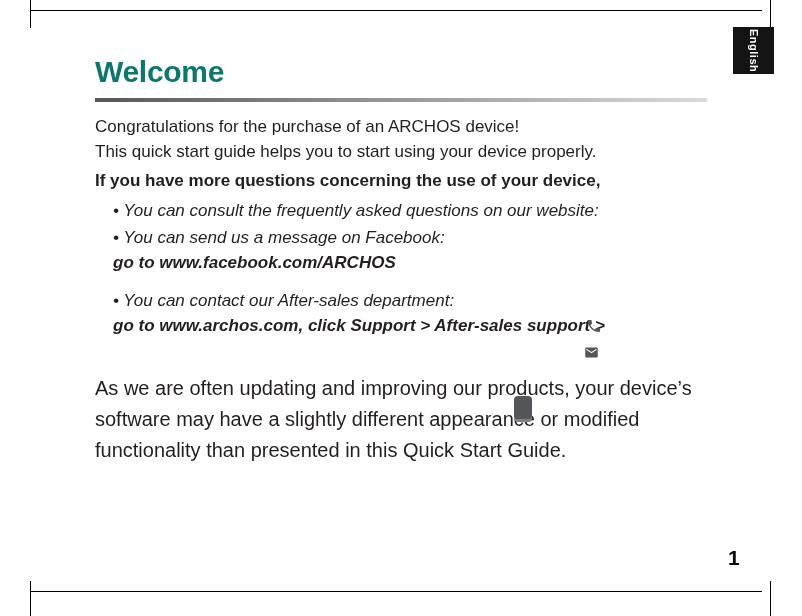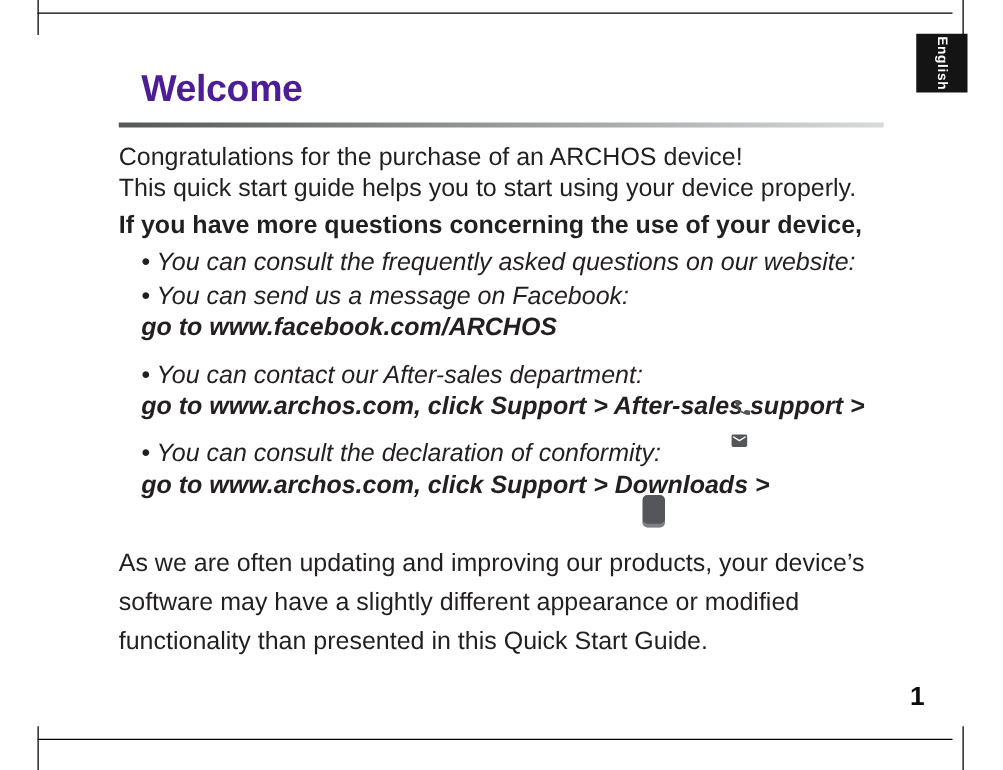--- a/index.html
+++ b/index.html
@@ -29,24 +29,24 @@
     width: 41px; height: 47px;
     background: #141414;
     color: #ffffff;
     display: flex; align-items: center; justify-content: center;
     writing-mode: vertical-rl;
     font-size: 11px; font-weight: bold; letter-spacing: 0.5px;
   }
 
   .content { position: absolute; left: 95px; top: 55px; width: 612px; }
 
-  .title { font-size: 30px; font-weight: bold; color: #4c1d95; letter-spacing: -0.3px; margin-left: 18px; }
+  .title { font-size: 30px; font-weight: bold; color: #0f766e; letter-spacing: -0.3px; }
   .rule  { height: 4px; margin-top: 9px; background: linear-gradient(to right, #56575a, #d9dadb); }
 
-  .body-text { font-size: 20px; line-height: 25px; color: #231f20; }
+  .body-text { font-size: 17px; line-height: 25px; color: #231f20; }
 
   .intro { margin-top: 12px; }
   .intro-line3 { margin-top: 4px; font-weight: bold; }
 
   .bullets { margin-top: 5px; padding-left: 18px; font-style: italic; }
   .bullet-group { margin-top: 2px; }
   .bullet-group.spaced { margin-top: 13px; }
   .bullet-link { font-weight: bold; }
 
   .note { margin-top: 35px; font-size: 20px; line-height: 31px; width: 612px; }
@@ -96,24 +96,20 @@
         <div class="body-text">• You can consult the frequently asked questions on our website:</div>
       </div>
       <div class="bullet-group">
         <div class="body-text">• You can send us a message on Facebook:</div>
         <div class="body-text bullet-link">go to www.facebook.com/ARCHOS</div>
       </div>
       <div class="bullet-group spaced">
         <div class="body-text">• You can contact our After-sales department:</div>
         <div class="body-text bullet-link">go to www.archos.com, click Support &gt; After-sales support &gt;</div>
       </div>
-      <div class="bullet-group spaced">
-        <div class="body-text">• You can consult the declaration of conformity:</div>
-        <div class="body-text bullet-link">go to www.archos.com, click Support &gt; Downloads &gt;</div>
-      </div>
     </div>
 
     <div class="note body-text">As we are often updating and improving our products, your device’s software may have a slightly different appearance or modified functionality than presented in this Quick Start Guide.</div>
   </div>
 
   <span class="icon icon-phone">
     <svg viewBox="0 0 24 24" width="16" height="16">
       <path fill="#54565a" d="M6.62 10.79c1.44 2.83 3.76 5.14 6.59 6.59l2.2-2.2c.27-.27.67-.36 1.02-.24 1.12.37 2.33.57 3.57.57.55 0 1 .45 1 1V20c0 .55-.45 1-1 1-9.39 0-17-7.61-17-17 0-.55.45-1 1-1h3.5c.55 0 1 .45 1 1 0 1.25.2 2.45.57 3.57.11.35.03.74-.25 1.02l-2.2 2.2z"></path>
     </svg>
   </span>

